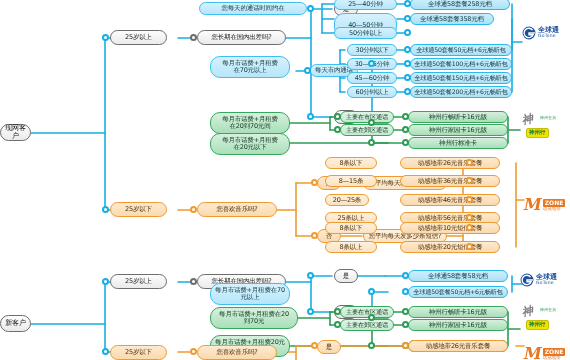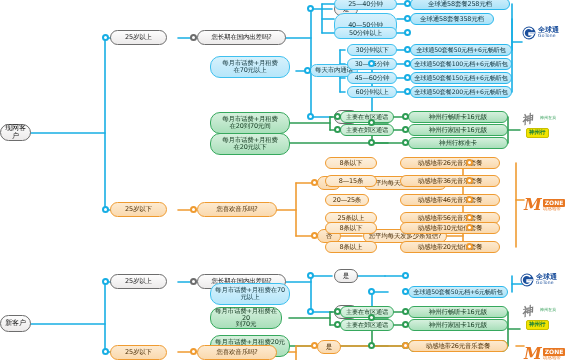--- a/index.html
+++ b/index.html
@@ -237,20 +237,21 @@
 
   <div class="node gray" style="left:0px;top:124px;width:31px;height:17px;font-size:7px">现网客户</div>
 
   <div class="node gray" style="left:110px;top:30px;width:57px;height:15px;font-size:6.5px">25岁以上</div>
 
   <div class="node gray" style="left:197px;top:30px;width:89px;height:15px;font-size:6.5px">您长期在国内出差吗?</div>
 
   <div class="node gray" style="left:334px;top:2px;width:24px;height:14px;font-size:6.5px">是</div>
   <div class="node gray" style="left:334px;top:110px;width:24px;height:14px;font-size:6.5px">否</div>
 
+  <div class="node blue" style="left:199px;top:2px;width:108px;height:13px;font-size:6.5px">您每天的通话时间约在</div>
 
   <div class="node blue" style="left:334px;top:-2px;width:63px;height:12px;font-size:6.5px">25—40分钟</div>
   <div class="node blue" style="left:334px;top:13px;width:63px;height:24px;font-size:6.5px">40—50分钟</div>
   <div class="node blue" style="left:334px;top:27px;width:63px;height:12px;font-size:6.5px">50分钟以上</div>
 
   <div class="node bluedeep" style="left:410px;top:-2px;width:100px;height:12px;font-size:6.5px">全球通58套餐258元档</div>
   <div class="node bluedeep" style="left:410px;top:13px;width:84px;height:12px;font-size:6.5px">全球通58套餐358元档</div>
 
   <div class="node blue" style="left:310px;top:64px;width:48px;height:13px;font-size:6.5px">每天市内通话</div>
 
@@ -304,25 +305,26 @@
   <div class="node gray" style="left:0px;top:315px;width:31px;height:17px;font-size:7px">新客户</div>
 
   <div class="node gray" style="left:110px;top:274px;width:57px;height:15px;font-size:6.5px">25岁以上</div>
   <div class="node gray" style="left:197px;top:274px;width:89px;height:15px;font-size:6.5px">您长期在国内出差吗?</div>
 
   <div class="node gray" style="left:334px;top:269px;width:24px;height:14px;font-size:6.5px">是</div>
   <div class="node gray" style="left:334px;top:305px;width:24px;height:14px;font-size:6.5px">否</div>
 
   <div class="node blue" style="left:210px;top:283px;width:80px;height:22px;font-size:6.5px">每月市话费+月租费在70
 元以上</div>
-  <div class="node green" style="left:210px;top:307px;width:72px;height:22px;font-size:6.5px">每月市话费+月租费在20
+  <div class="node green" style="left:210px;top:307px;width:88px;height:22px;font-size:6.5px">每月市话费+月租费在20
 到70元</div>
   <div class="node green" style="left:210px;top:335px;width:80px;height:22px;font-size:6.5px">每月市话费+月租费20元
 以下</div>
 
+  <div class="node bluedeep" style="left:408px;top:270px;width:100px;height:12px;font-size:6.5px">全球通58套餐58元档</div>
   <div class="node bluedeep" style="left:408px;top:286px;width:100px;height:12px;font-size:6.2px">全球通50套餐50元档+6元畅听包</div>
 
   <div class="node greenlite" style="left:340px;top:306px;width:54px;height:12px;font-size:6.2px">主要在市区通话</div>
   <div class="node greenlite" style="left:340px;top:319px;width:54px;height:12px;font-size:6.2px">主要在郊区通话</div>
 
   <div class="node green" style="left:408px;top:306px;width:100px;height:12px;font-size:6.5px">神州行畅听卡16元版</div>
   <div class="node green" style="left:408px;top:319px;width:100px;height:12px;font-size:6.5px">神州行家园卡16元版</div>
   <div class="node green" style="left:408px;top:340px;width:100px;height:12px;font-size:6.5px">神州行标准卡</div>
 
   <div class="node orange" style="left:110px;top:345px;width:57px;height:15px;font-size:6.5px">25岁以下</div>

